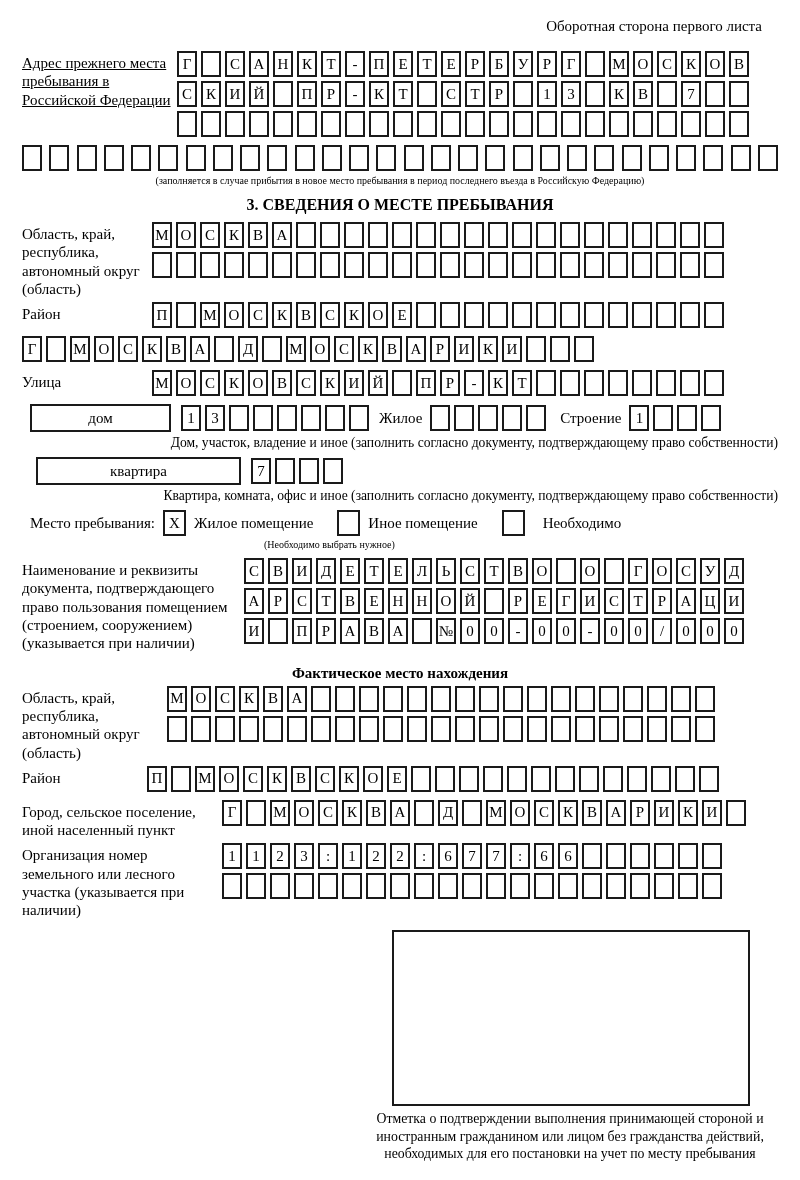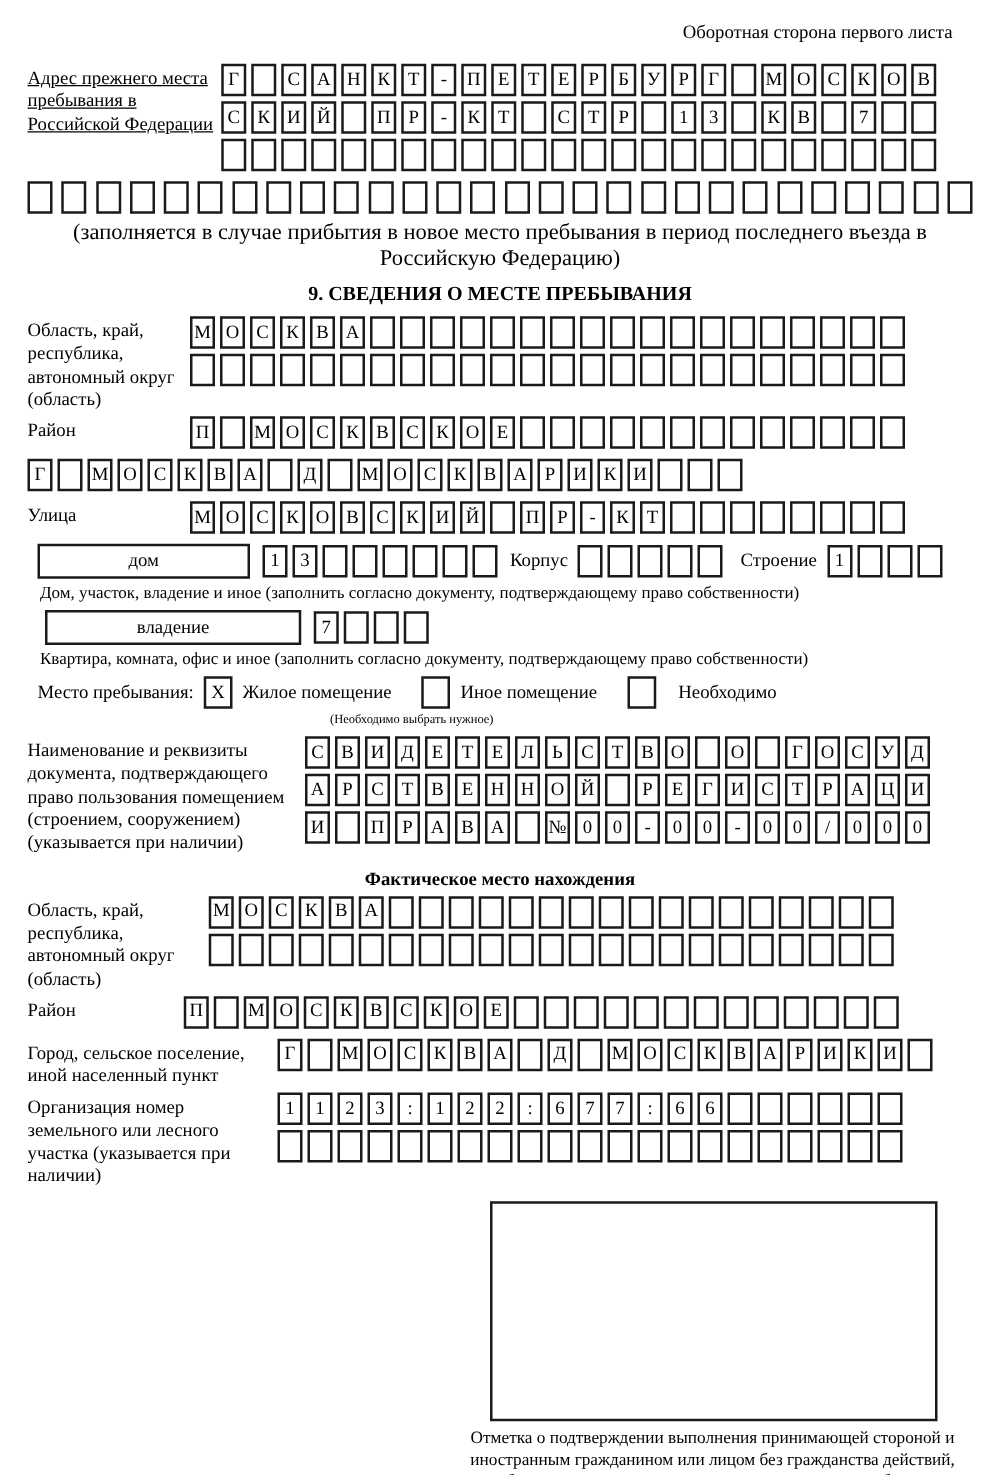--- a/index.html
+++ b/index.html
@@ -23,32 +23,32 @@
 
   .rows{display:flex;flex-direction:column;}
   .boxes{display:flex;gap:4px;margin-bottom:4px;}
   .boxes.spread{justify-content:space-between;gap:0;width:100%;}
   .cell{
     box-sizing:border-box;flex:0 0 20px;width:20px;height:26px;
     border:2px solid #1a1a1a;
     display:inline-flex;align-items:center;justify-content:center;
     font-size:15px;line-height:1;background:#fff;
   }
-  .cap{font-size:18px;text-align:center;margin:1px 0 6px 0;}
-  .cap-left{font-size:13.6px;text-align:left;margin:0 0 6px 10px;}
+  .cap{font-size:10px;text-align:center;margin:1px 0 6px 0;}
+  .cap-left{font-size:13.6px;text-align:right;margin:0 0 6px 10px;}
   .sec-title{font-size:16px;font-weight:bold;text-align:center;margin:10px 0 8px 0;}
   .sub-title{font-size:15px;font-weight:bold;text-align:center;margin:12px 0 4px 0;}
   .note{font-size:13.4px;text-align:center;line-height:1.25;}
   .note-block{margin-bottom:8px;}
 
   .named-box{
     box-sizing:border-box;border:2px solid #1a1a1a;height:28px;
     display:inline-flex;align-items:center;justify-content:center;font-size:15px;background:#fff;
   }
-  .dom-box{width:170px;margin-left:8px;}
+  .dom-box{width:141px;margin-left:8px;}
   .kv-box{width:205px;margin-left:14px;}
   .inline-row{display:flex;align-items:center;margin-bottom:3px;}
   .inline-lbl{font-size:15px;}
   .ml8{margin-left:8px;} .ml10{margin-left:10px;} .ml14{margin-left:14px;}
   .ml18{margin-left:18px;} .ml24{margin-left:24px;}
 
   .checkbox{
     box-sizing:border-box;width:23px;height:26px;border:2px solid #1a1a1a;
     display:inline-flex;align-items:center;justify-content:center;font-size:15px;background:#fff;
   }
@@ -178,21 +178,21 @@
       <span class="cell"></span>
       <span class="cell"></span>
       <span class="cell"></span>
       <span class="cell"></span>
       <span class="cell"></span>
       <span class="cell"></span>
       <span class="cell"></span>
     </div>
   <div class="cap">(заполняется в случае прибытия в новое место пребывания в период последнего въезда в Российскую Федерацию)</div>
 
-  <div class="sec-title">9. СВЕДЕНИЯ О МЕСТЕ ПРЕБЫВАНИЯ</div>
+  <div class="sec-title">3. СВЕДЕНИЯ О МЕСТЕ ПРЕБЫВАНИЯ</div>
 
   <div class="field">
     <div class="lbl w130">Область, край, республика, автономный округ (область)</div>
     <div class="rows">
       <div class="boxes">
           <span class="cell">М</span>
           <span class="cell">О</span>
           <span class="cell">С</span>
           <span class="cell">К</span>
           <span class="cell">В</span>
@@ -339,40 +339,40 @@
     <div class="boxes ml10" style="margin-bottom:0">
         <span class="cell">1</span>
         <span class="cell">3</span>
         <span class="cell"></span>
         <span class="cell"></span>
         <span class="cell"></span>
         <span class="cell"></span>
         <span class="cell"></span>
         <span class="cell"></span>
       </div>
-    <span class="inline-lbl ml10">Корпус</span>
+    <span class="inline-lbl ml10">Жилое</span>
     <div class="boxes ml8" style="margin-bottom:0">
         <span class="cell"></span>
         <span class="cell"></span>
         <span class="cell"></span>
         <span class="cell"></span>
         <span class="cell"></span>
       </div>
     <span class="inline-lbl ml14">Строение</span>
     <div class="boxes ml8" style="margin-bottom:0">
         <span class="cell">1</span>
         <span class="cell"></span>
         <span class="cell"></span>
         <span class="cell"></span>
       </div>
   </div>
   <div class="cap-left">Дом, участок, владение и иное (заполнить согласно документу, подтверждающему право собственности)</div>
 
   <div class="inline-row">
-    <div class="named-box kv-box">владение</div>
+    <div class="named-box kv-box">квартира</div>
     <div class="boxes ml10" style="margin-bottom:0">
         <span class="cell">7</span>
         <span class="cell"></span>
         <span class="cell"></span>
         <span class="cell"></span>
       </div>
   </div>
   <div class="cap-left">Квартира, комната, офис и иное (заполнить согласно документу, подтверждающему право собственности)</div>
 
   <div class="inline-row">

